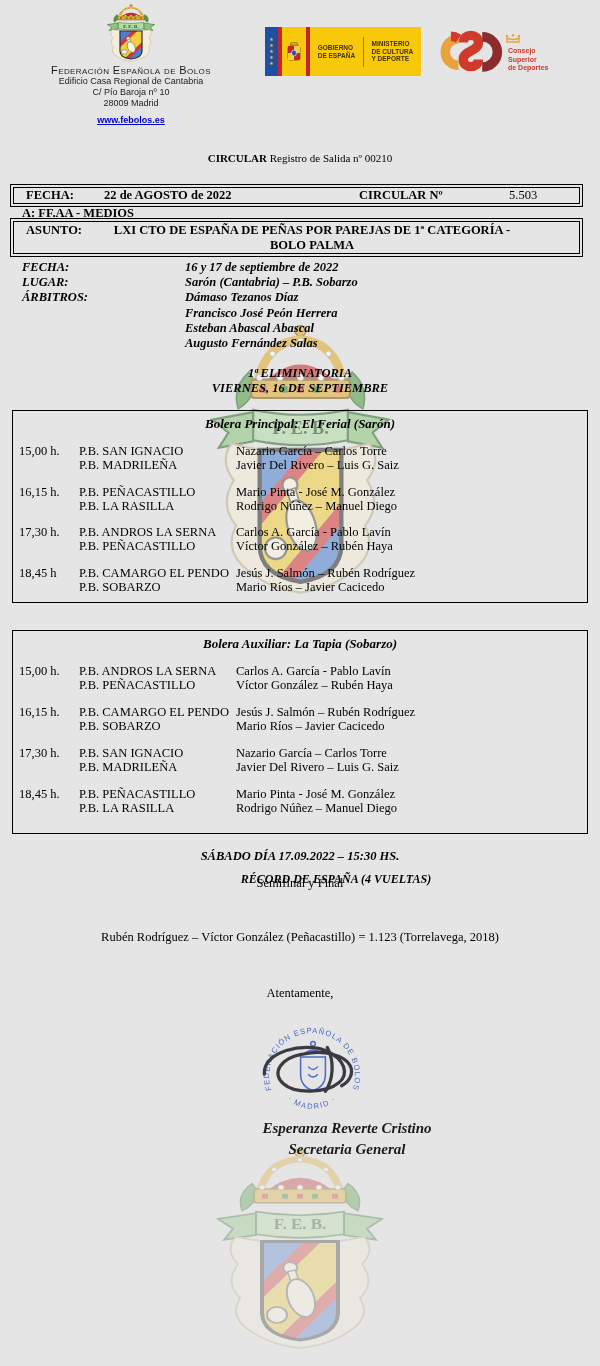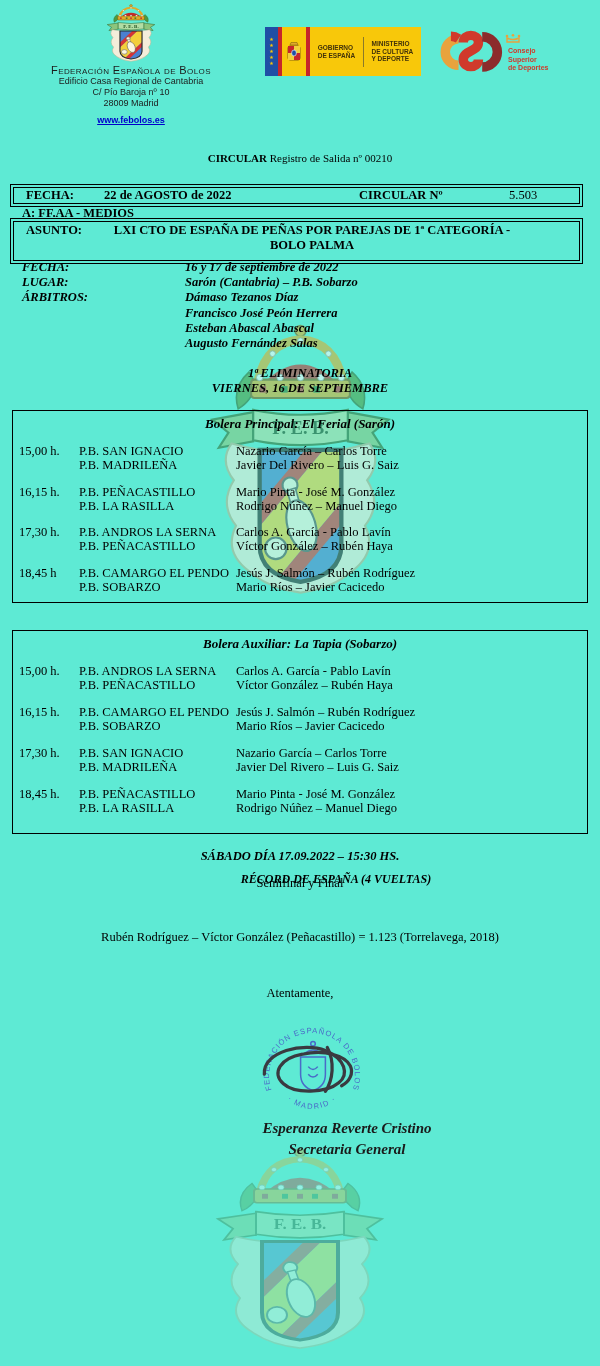--- a/index.html
+++ b/index.html
@@ -1,16 +1,16 @@
 <!DOCTYPE html>
 <html><head>
 <meta charset="utf-8">
 <style>
   html,body{margin:0;padding:0;background:#888;}
-  .page{position:relative;width:600px;height:1366px;background:#5eead4;overflow:hidden;
+  .page{position:relative;width:600px;height:1366px;background:#e5e5e5;overflow:hidden;
         font-family:"Liberation Serif",serif;color:#000;margin:0 auto;}
   .abs{position:absolute;}
   .z1{z-index:1;}
   .center{left:0;width:600px;text-align:center;}
 
   
   .wm{position:absolute;z-index:0;}
   .wm-mid{left:193px;top:318px;width:215px;height:292px;opacity:.55;}
   .wm-bottom{left:200px;top:1143px;width:200px;height:218px;opacity:.32;}
 
@@ -37,21 +37,21 @@
   .csd-texts{font-family:"Liberation Sans",sans-serif;font-weight:bold;font-size:7px;
              line-height:8.5px;color:#d03a2c;margin-left:4px;}
 
   
   .doc-title{top:152px;font-size:11px;}
   .doc-title b{font-weight:bold;}
   .box{left:10px;width:573px;border:4px double #000;box-sizing:border-box;}
   .box1{top:184px;height:23px;}
   .box1 span{position:absolute;top:0px;font-weight:bold;font-size:12.5px;white-space:nowrap;}
   .recipients{left:22px;top:206px;font-weight:bold;font-size:12.5px;}
-  .box2{top:218px;height:46px;}
+  .box2{top:218px;height:39px;}
   .asunto-label{position:absolute;left:12px;top:1px;font-weight:bold;font-size:12.5px;}
   .asunto-text{margin-left:78px;width:440px;text-align:center;font-weight:bold;
                font-size:12.5px;line-height:14.5px;padding-top:1px;}
 
   
   .details{left:22px;top:260px;font-size:12.5px;font-weight:bold;font-style:italic;line-height:15.2px;}
   .details .lab{display:inline-block;width:163px;}
   .elim{top:366px;font-size:12.5px;font-weight:bold;font-style:italic;line-height:15px;}
 
   

